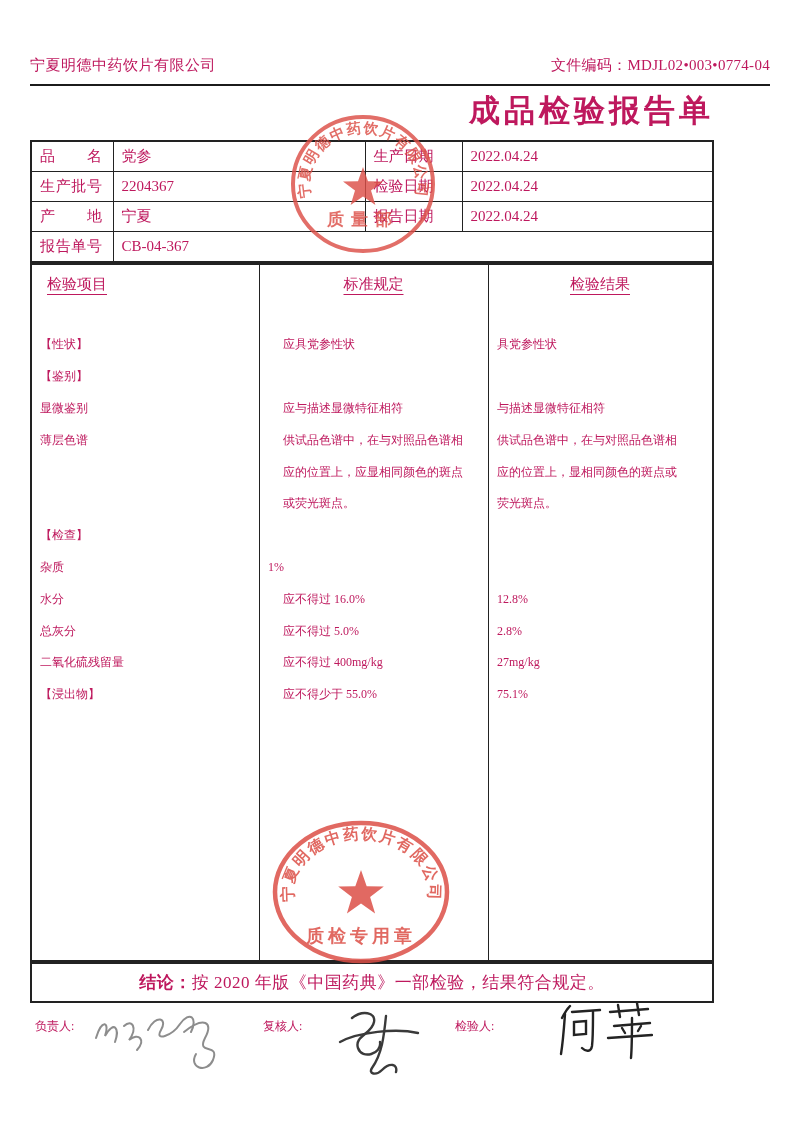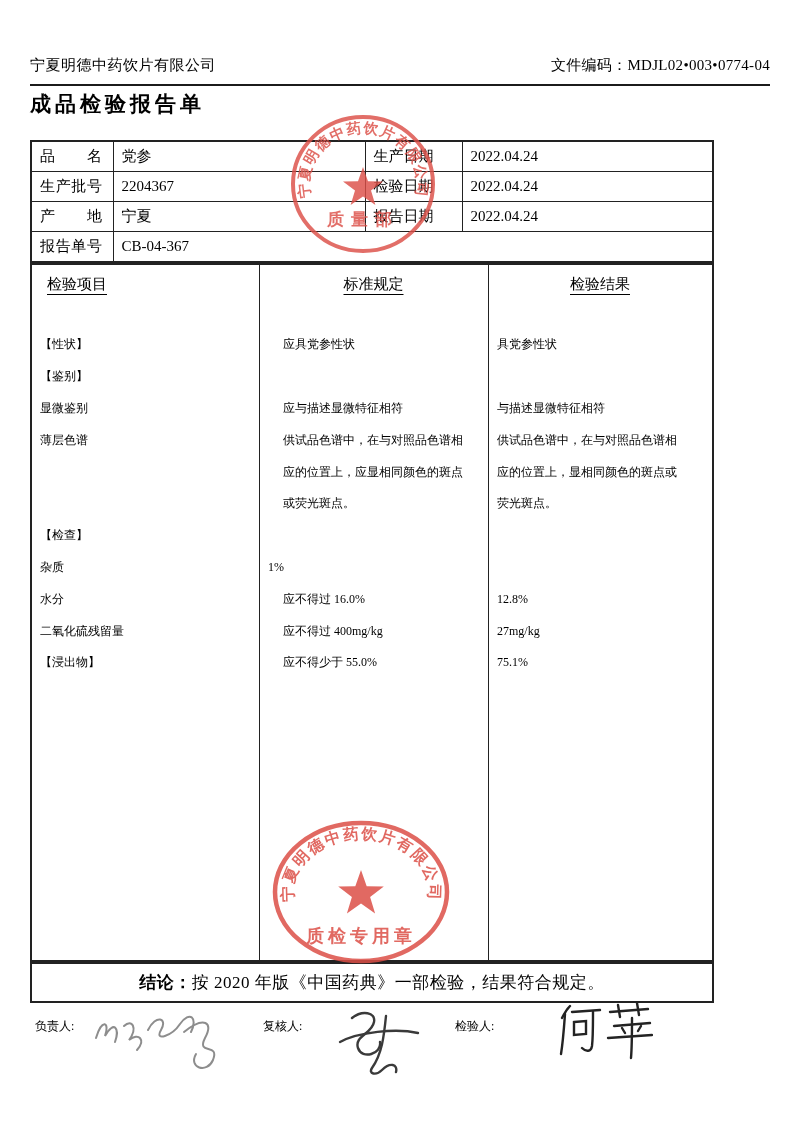--- a/index.html
+++ b/index.html
@@ -1,27 +1,27 @@
 <!DOCTYPE html>
 <html><head>
 <meta charset="utf-8">
 <style>
   html,body{margin:0;padding:0;background:#ffffff;}
   .page{
     position:relative;width:800px;height:1131px;background:#ffffff;
-    font-family:"Liberation Serif","DejaVu Serif",serif;color:#000000;
+    font-family:"Liberation Serif","DejaVu Serif",serif;color:#be185d;
     overflow:hidden;
   }
   
   .hdr-company{position:absolute;left:30px;top:56px;font-size:15px;letter-spacing:.5px;}
   .hdr-code{position:absolute;right:30px;top:56px;font-size:15px;letter-spacing:.3px;}
   .hdr-rule{position:absolute;left:30px;top:84px;width:740px;height:2px;background:#1b1b1b;}
   .doc-title{
-    position:absolute;left:30px;top:90px;width:684px;text-align:left;
-    font-size:21px;font-weight:bold;letter-spacing:4px;
+    position:absolute;left:30px;top:90px;width:684px;text-align:right;
+    font-size:31px;font-weight:bold;letter-spacing:4px;
   }
   
   .info-table{
     position:absolute;left:30px;top:140px;border-collapse:collapse;table-layout:fixed;
   }
   .info-table td{
     border:1px solid #222;height:29px;font-size:15px;padding:0 0 0 8px;vertical-align:middle;
   }
   .info-table{border:2px solid #222;}
   .jlabel{display:inline-block;width:62px;text-align:justify;text-align-last:justify;}
@@ -149,20 +149,25 @@
         <div class="c c3"></div>
       </div>
       <div class="mrow">
         <div class="c c1">杂质</div>
         <div class="c c3">1%</div>
       </div>
       <div class="mrow">
         <div class="c c1">水分</div>
         <div class="c c2">应不得过 16.0%</div>
         <div class="c c3">12.8%</div>
+      </div>
+      <div class="mrow">
+        <div class="c c1">总灰分</div>
+        <div class="c c2">应不得过 5.0%</div>
+        <div class="c c3">2.8%</div>
       </div>
       <div class="mrow">
         <div class="c c1">二氧化硫残留量</div>
         <div class="c c2">应不得过 400mg/kg</div>
         <div class="c c3">27mg/kg</div>
       </div>
       <div class="mrow">
         <div class="c c1">【浸出物】</div>
         <div class="c c2">应不得少于 55.0%</div>
         <div class="c c3">75.1%</div>

